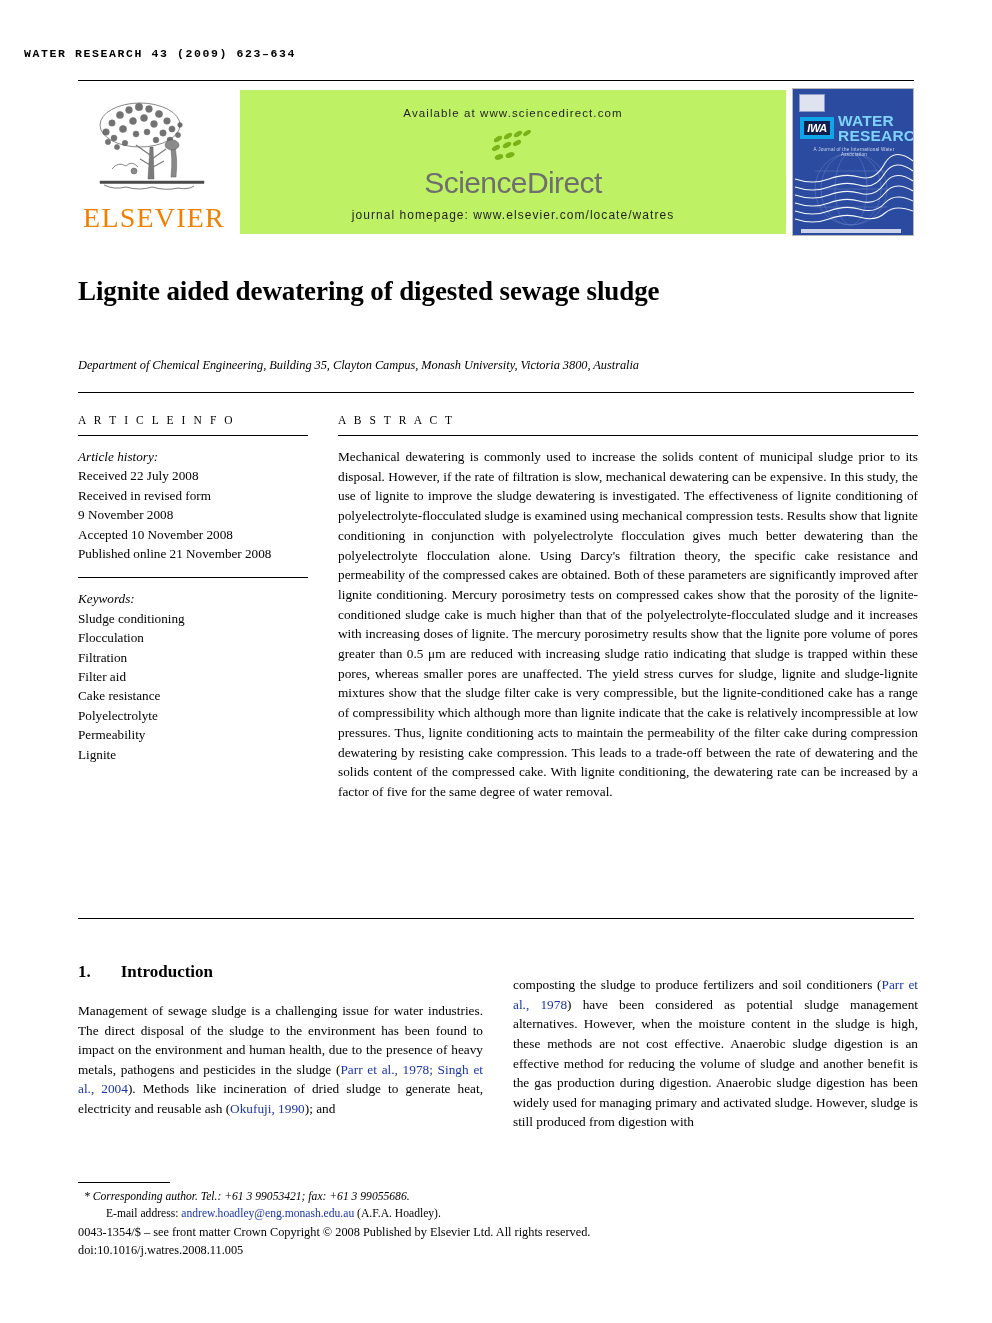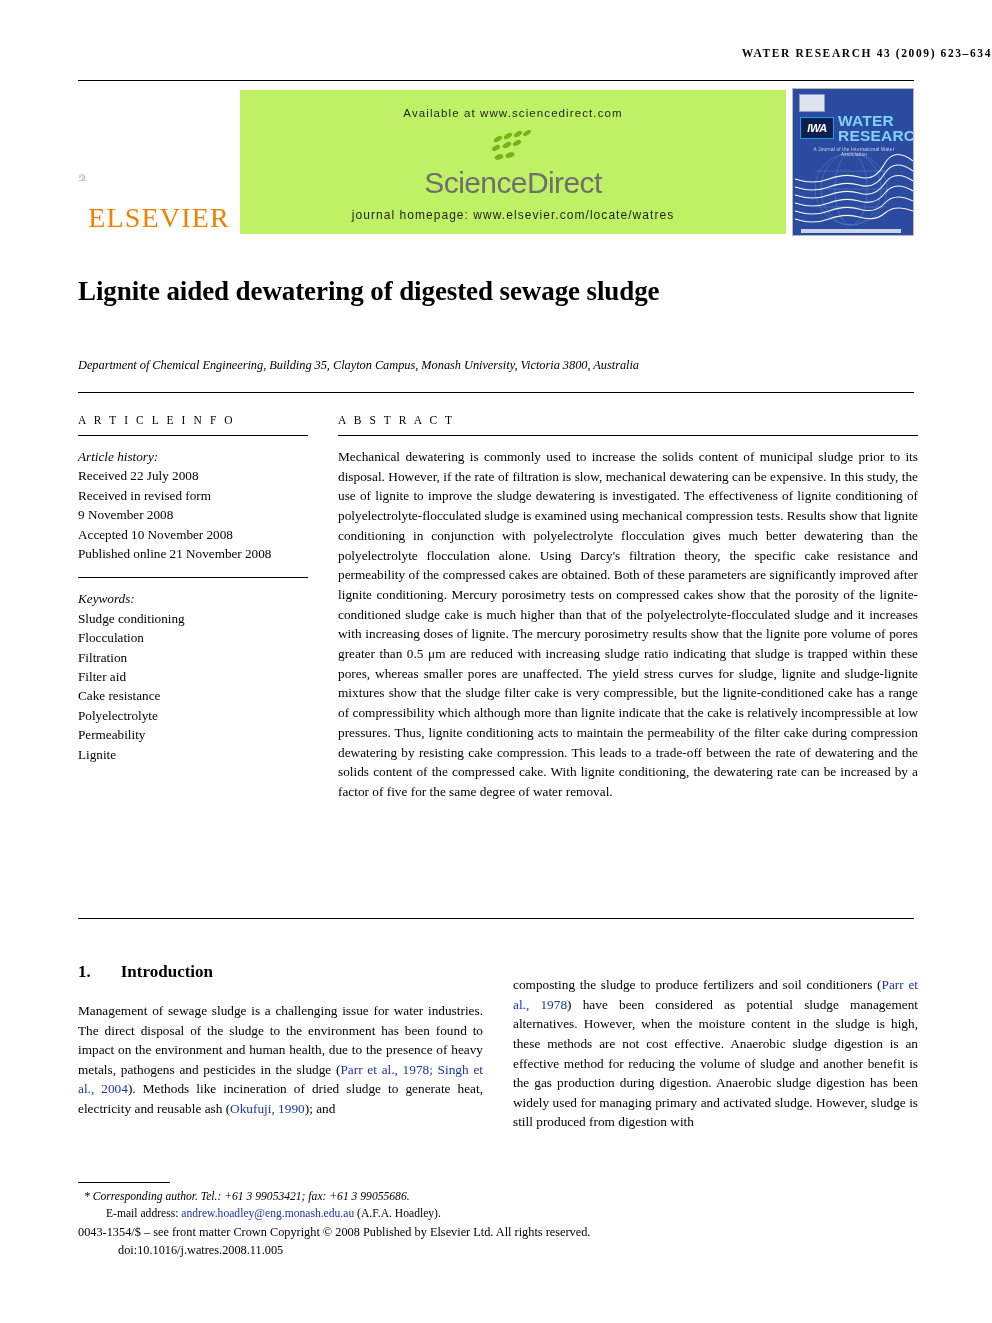--- a/index.html
+++ b/index.html
@@ -11,22 +11,22 @@
     font-family: "Liberation Serif", "DejaVu Serif", serif;
     color: #000000;
     position: relative;
     overflow: hidden;
   }
 
   .page { position: relative; width: 992px; height: 1323px; padding: 0; }
 
   
   .runhead {
-    text-align: right;
-    font-family: Liberation Serif, serif;
+    text-align: left;
+    font-family: Liberation Mono, monospace;
     font-size: 11.5px;
     font-weight: bold;
     letter-spacing: 1.6px;
     font-variant: small-caps;
     padding-top: 47px;
     padding-left: 24px;
   }
 
   .rule-top {
     position: absolute;
@@ -38,22 +38,22 @@
   .masthead {
     position: absolute;
     left: 78px; top: 88px;
     width: 836px; height: 148px;
     display: flex;
     align-items: stretch;
   }
   .elsevier-block {
     width: 152px;
     display: flex;
-    flex-direction: row;
-    align-items: flex-end;
+    flex-direction: column;
+    align-items: center;
     justify-content: flex-end;
     padding-bottom: 4px;
   }
   .elsevier-tree { width: 124px; height: 108px; display:block; }
   .elsevier-word {
     font-family: "Liberation Serif", serif;
     font-size: 28px;
     letter-spacing: 1.2px;
     color: #f08000;
     line-height: 1;
@@ -97,21 +97,21 @@
     background: #2b4ba0;
     border: 1px solid #b9b9b9;
     position: relative;
     overflow: hidden;
   }
   .cover-inner { position: absolute; inset: 0; }
   .cover-iwa {
     position: absolute; left: 7px; top: 28px;
     width: 34px; height: 22px; background: #0d1f4f;
     display: flex; align-items: center; justify-content: center;
-    border: 1px solid #0ea5e9;
+    border: 4px solid #0ea5e9;
   }
   .cover-iwa span {
     color: #fff; font-family: "Liberation Sans", sans-serif;
     font-size: 11px; font-weight: bold; font-style: italic; letter-spacing: -0.5px;
   }
   .cover-elsev {
     position: absolute; left: 6px; top: 5px;
     width: 26px; height: 18px; background: #dfe3ef;
     border: 1px solid #8d9ac4;
   }
@@ -235,21 +235,21 @@
   .footer {
     position: absolute; left: 78px; top: 1188px; width: 840px;
     font-family: "Liberation Serif", serif;
     font-size: 11.6px;
     line-height: 17.2px;
   }
   .foot-corr { font-style: italic; padding-left: 14px; text-indent: -8px; }
   .foot-email { padding-left: 28px; }
   .foot-email .lnk { color: #1a35a8; }
   .foot-issn { margin-top: 2px; font-size: 12.3px; }
-  .foot-doi { font-size: 12.3px; margin-left: 40px; }
+  .foot-doi { font-size: 12.3px; }
 </style>
 </head>
 <body>
 
 <div class="page">
 
   <div class="runhead">WATER RESEARCH 43 (2009) 623–634</div>
   <div class="rule-top"></div>
 
   <div class="masthead">

